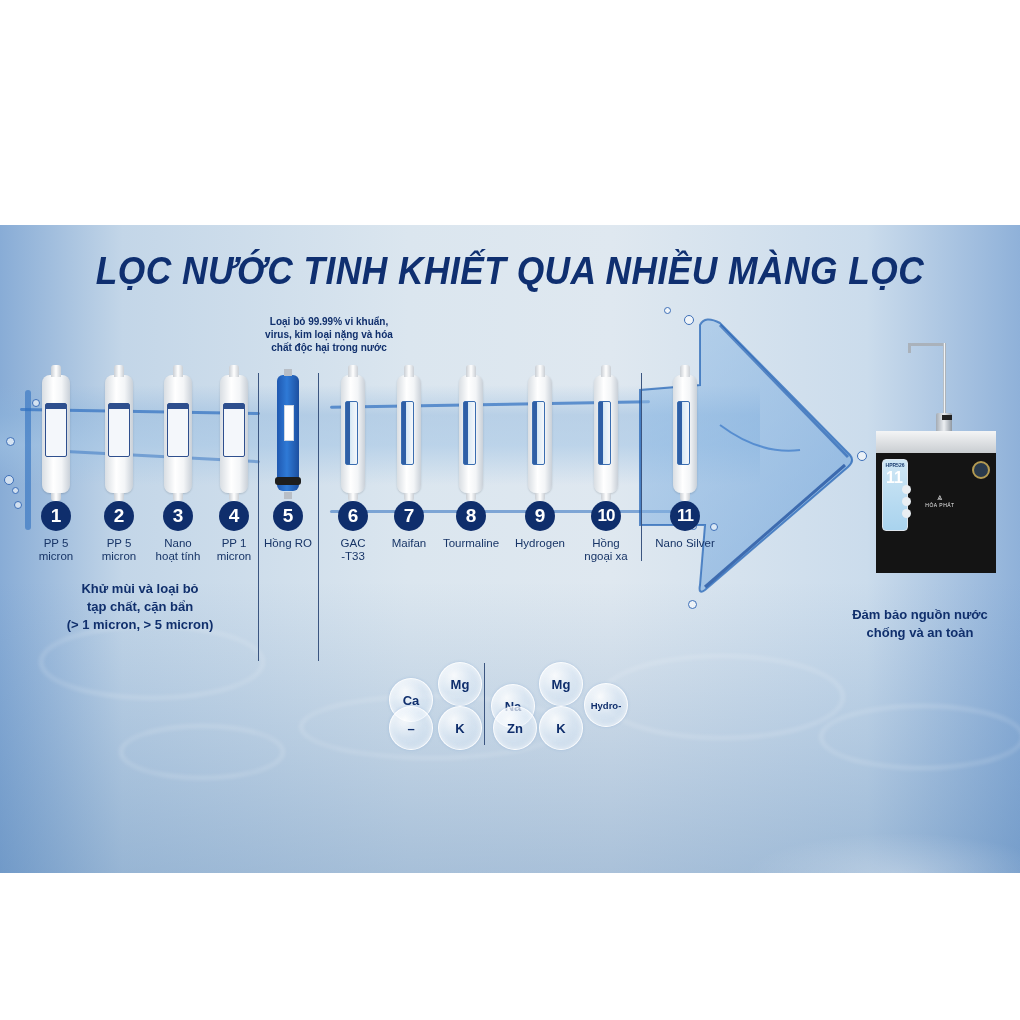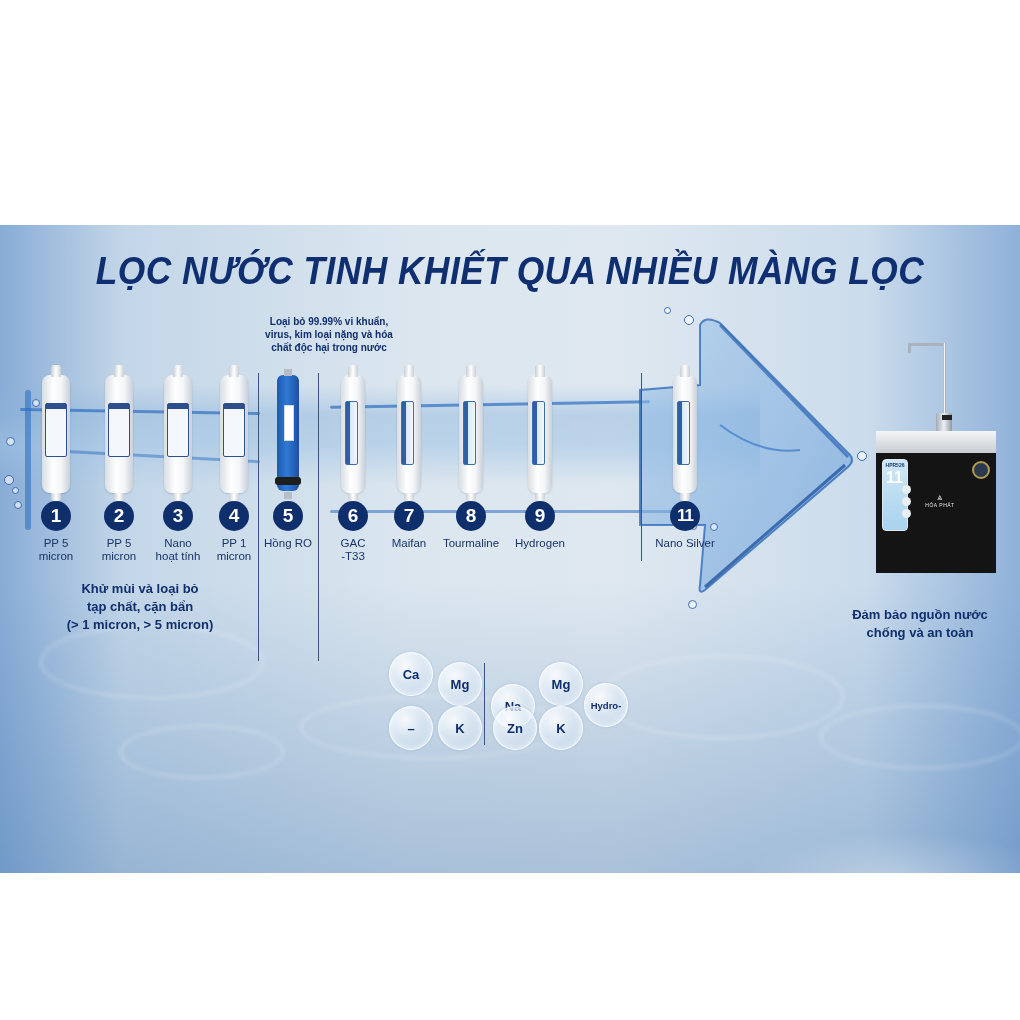--- a/index.html
+++ b/index.html
@@ -275,20 +275,32 @@
     <div class="cartridge">
         <div class="cap"></div>
         <div class="label side"></div>
         <div class="cap bottom"></div>
       </div>
     <div class="badge">9</div>
     <div class="fname">
         <div>Hydrogen</div>
       </div>
   </div>
+  <div class="filter-col" style="left:571px;">
+    <div class="cartridge">
+        <div class="cap"></div>
+        <div class="label side"></div>
+        <div class="cap bottom"></div>
+      </div>
+    <div class="badge two">10</div>
+    <div class="fname">
+        <div>Hồng</div>
+        <div>ngoại xa</div>
+      </div>
+  </div>
   <div class="filter-col" style="left:650px;">
     <div class="cartridge">
         <div class="cap"></div>
         <div class="label side"></div>
         <div class="cap bottom"></div>
       </div>
     <div class="badge two">11</div>
     <div class="fname">
         <div>Nano Silver</div>
       </div>
@@ -297,21 +309,21 @@
   <div class="group-caption" style="left:40px;top:355px;width:200px;">
     <div>Khử mùi và loại bỏ</div>
     <div>tạp chất, cặn bẩn</div>
     <div>(&gt; 1 micron, &gt; 5 micron)</div>
   </div>
   <div class="group-caption" style="left:830px;top:381px;width:180px;">
     <div>Đảm bảo nguồn nước</div>
     <div>chống và an toàn</div>
   </div>
 
-  <div class="mineral" style="left:389px;top:427px;">Ca</div>
+  <div class="mineral" style="left:389px;top:453px;">Ca</div>
   <div class="mineral" style="left:438px;top:437px;">Mg</div>
   <div class="mineral" style="left:389px;top:481px;">–</div>
   <div class="mineral" style="left:438px;top:481px;">K</div>
   <div class="mineral" style="left:491px;top:459px;">Na</div>
   <div class="mineral" style="left:539px;top:437px;">Mg</div>
   <div class="mineral" style="left:493px;top:481px;">Zn</div>
   <div class="mineral" style="left:539px;top:481px;">K</div>
   <div class="mineral small-text" style="left:584px;top:458px;">Hydro-</div>
 
   <div class="purifier">

